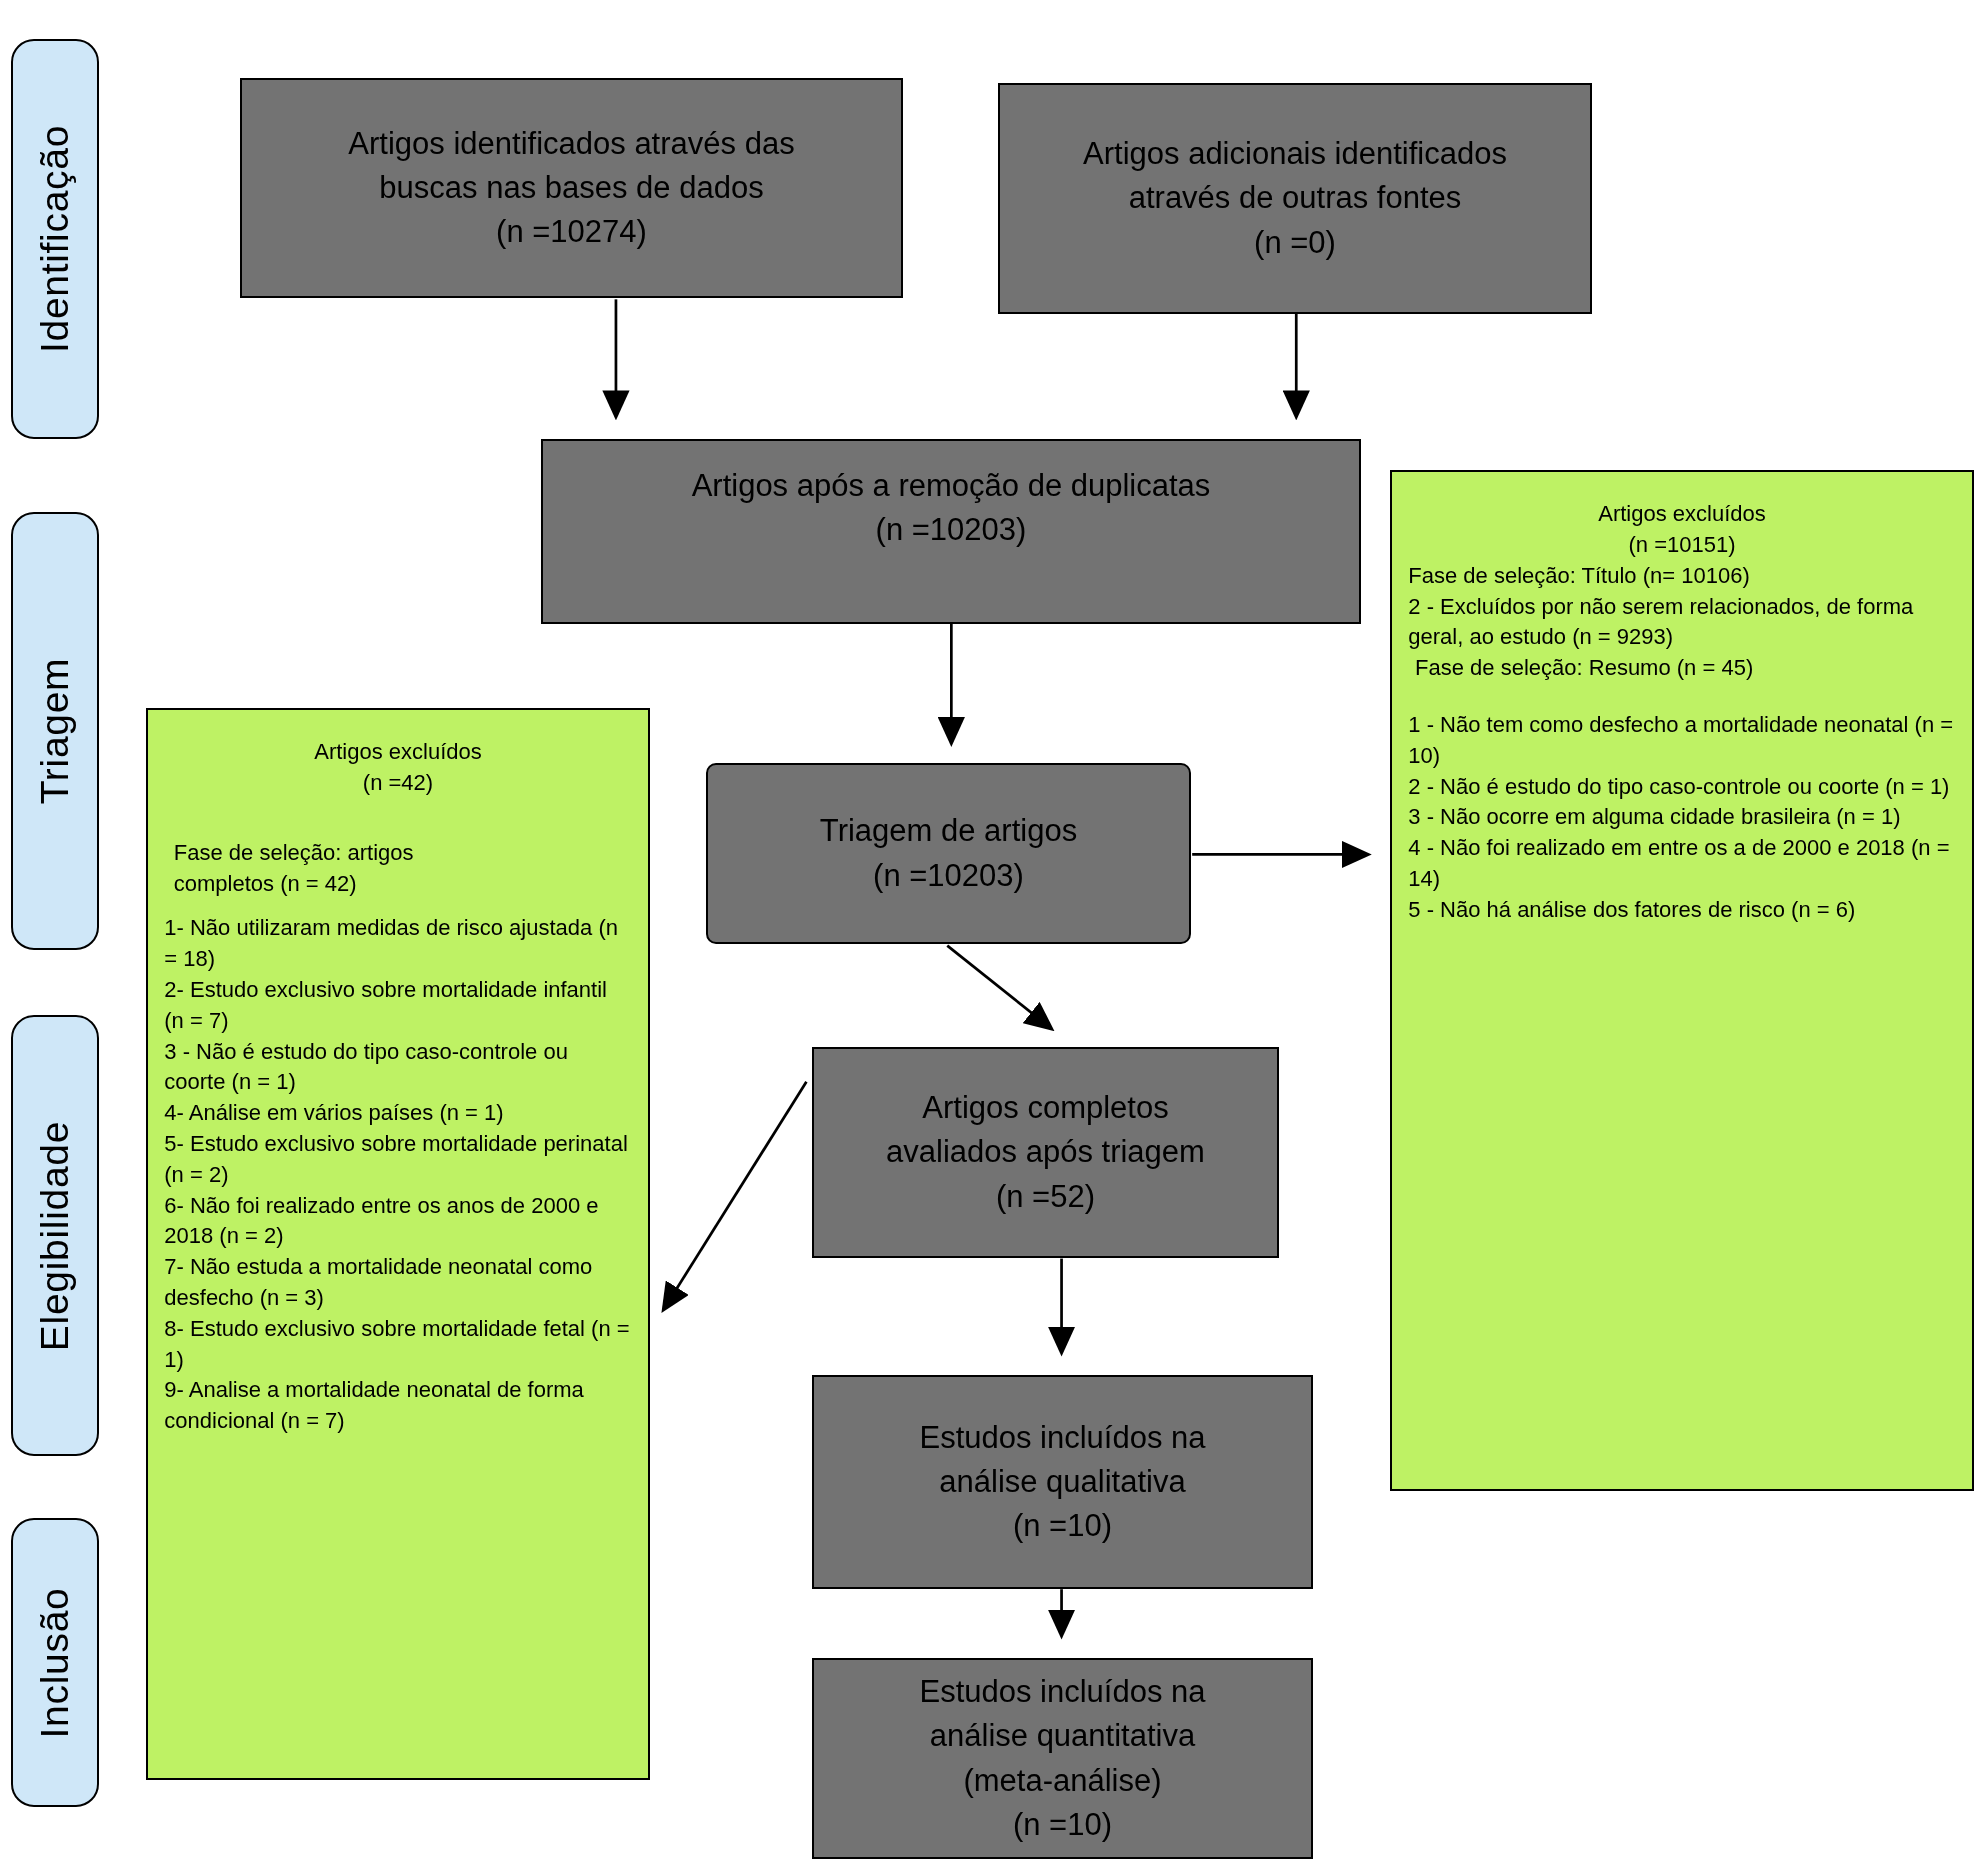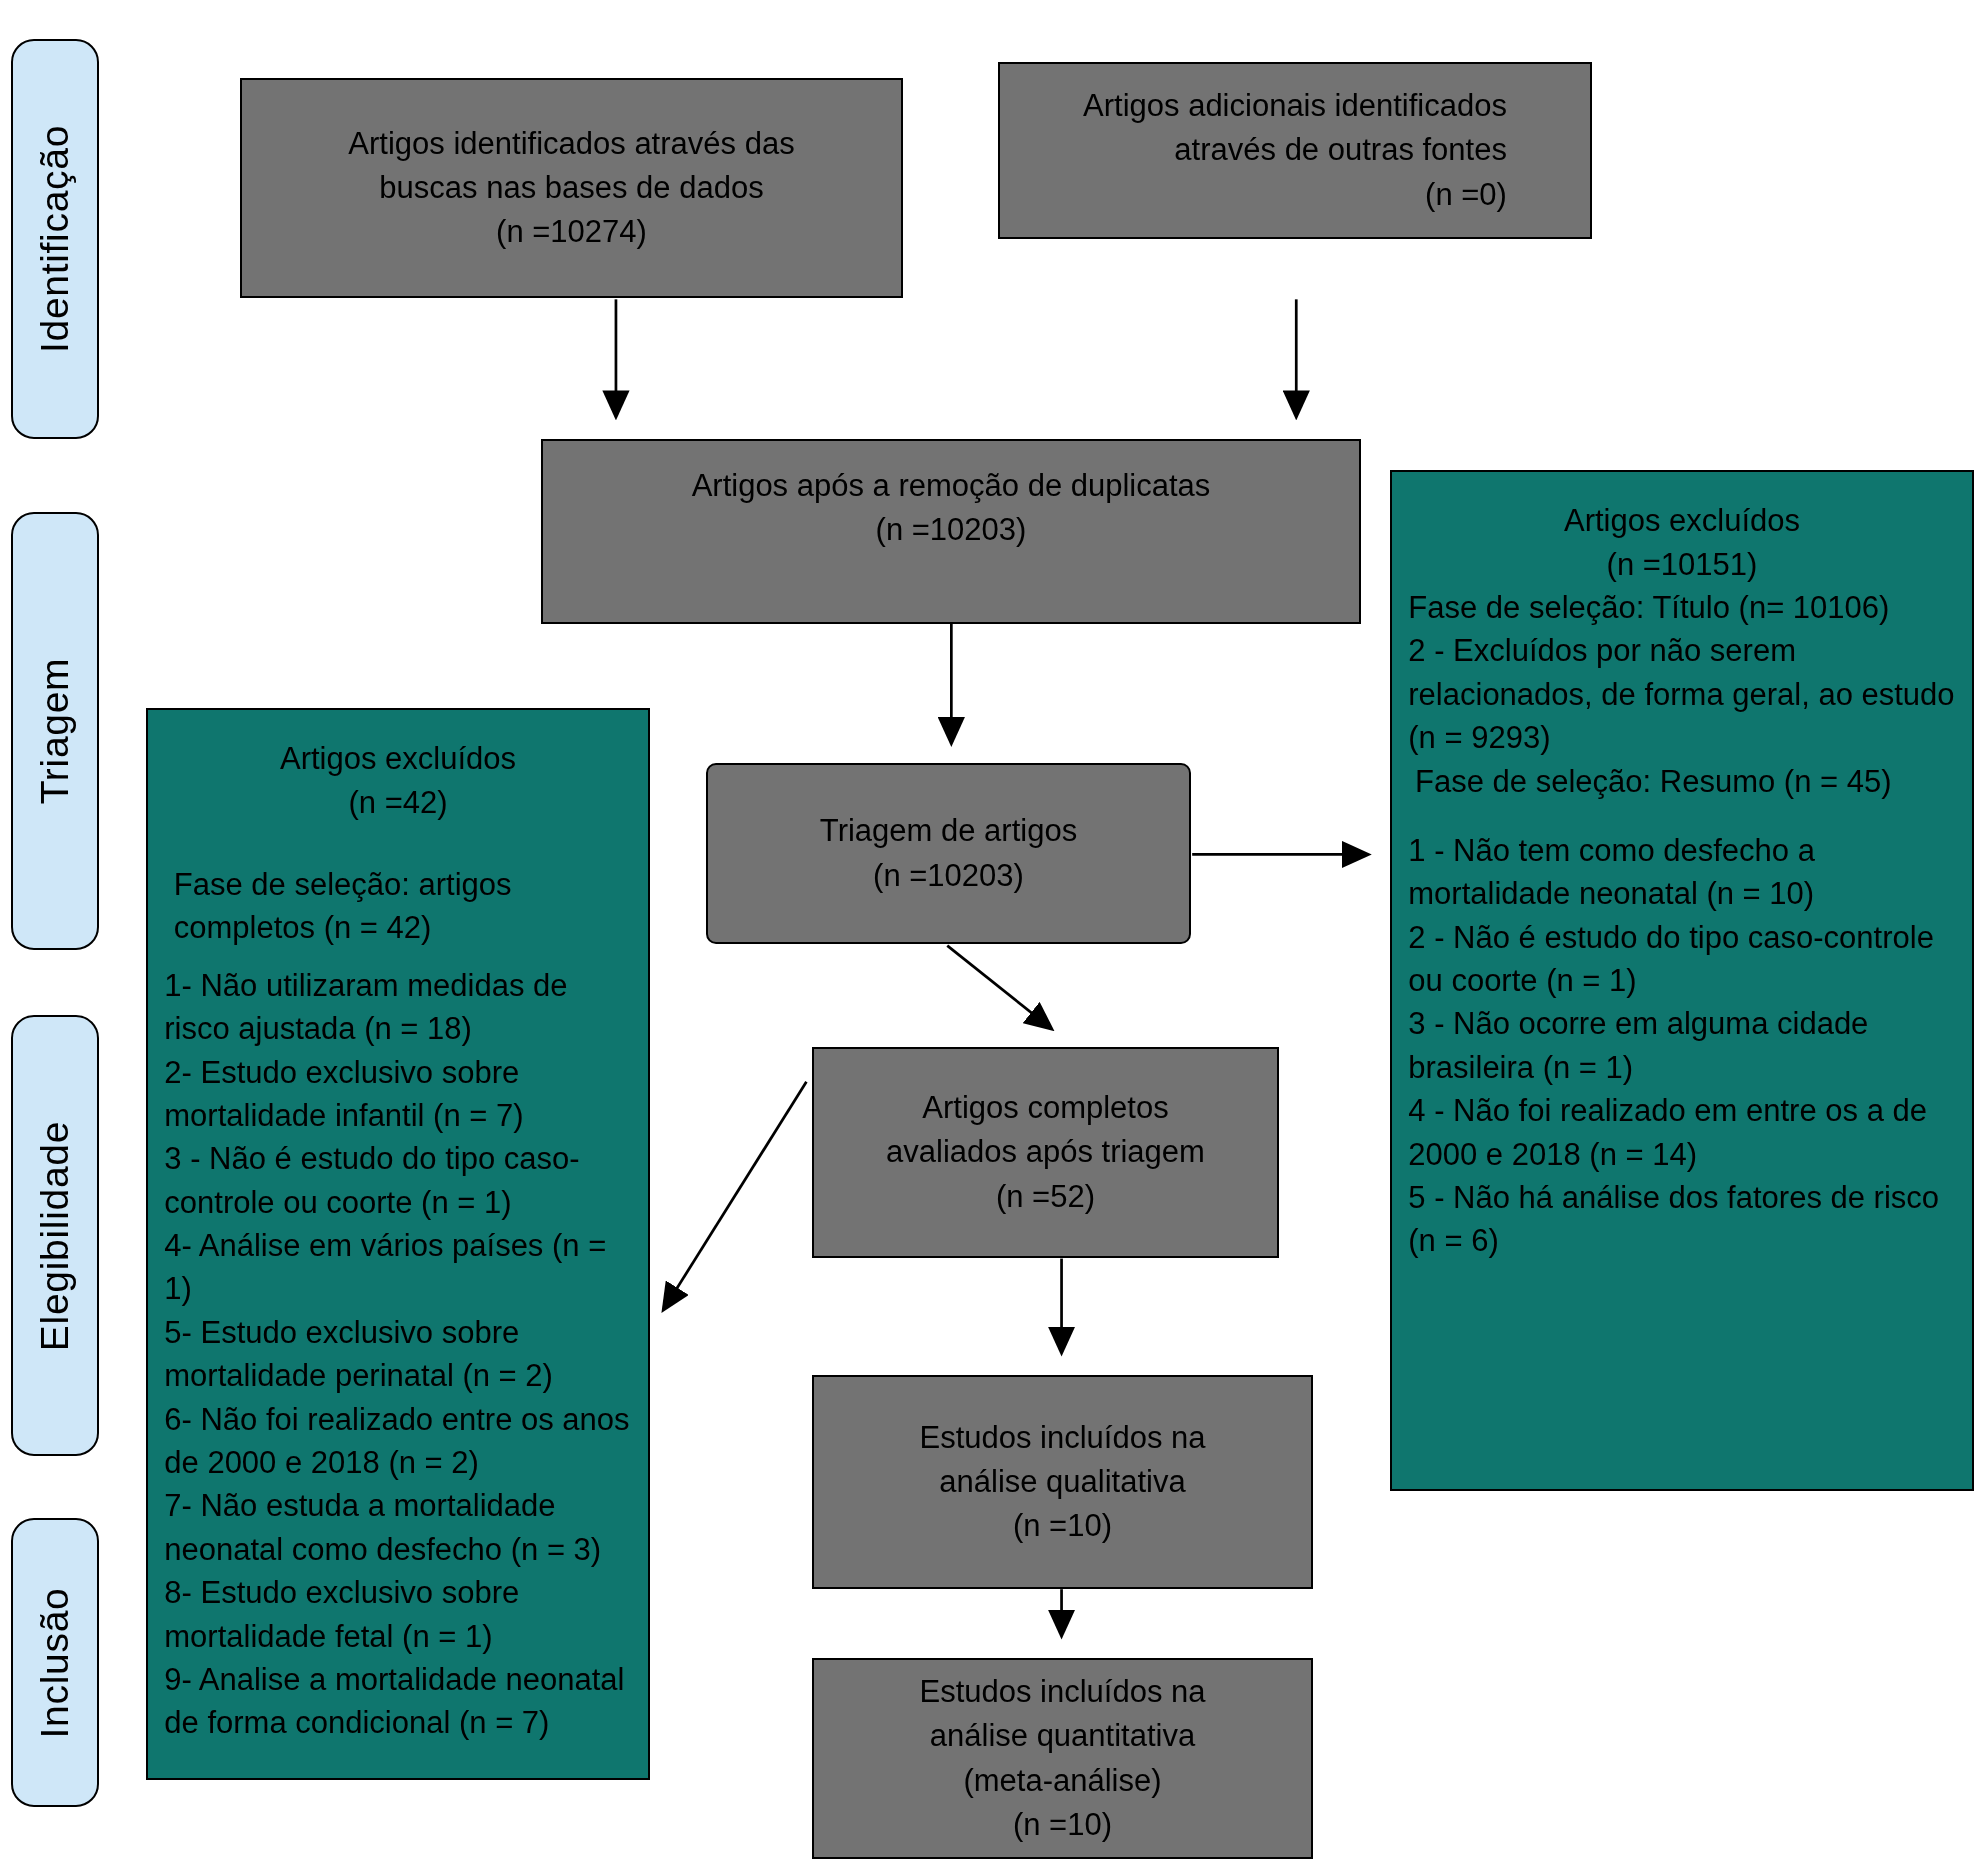--- a/index.html
+++ b/index.html
@@ -13,22 +13,22 @@
   .node{
     position:absolute;box-sizing:border-box;background:#737373;
     border:2.7px solid #000;
     display:flex;align-items:center;justify-content:center;
     text-align:center;font-size:31px;line-height:1.42;white-space:pre-line;
     z-index:2;
   }
   .node.toptext{align-items:flex-start;padding-top:23px;}
   
   .bigbox{
-    position:absolute;box-sizing:border-box;background:#0f766e;
-    border:2.7px solid #000;font-size:31px;line-height:1.4;z-index:2;
+    position:absolute;box-sizing:border-box;background:#bef264;
+    border:2.7px solid #000;font-size:22px;line-height:1.4;z-index:2;
     padding:20.4px 16.3px;text-align:left;
   }
   .bigbox .heading{text-align:center;white-space:pre-line;margin:6.8px 0 0 0;}
   .bigbox .phase{white-space:pre-line;margin-top:39px;padding-left:9.5px;}
   .bigbox .items{white-space:pre-line;margin-top:14px;}
   .bigbox .para{white-space:pre-line;}
   .bigbox .group{margin-top:26px;}
   .bigbox .group div{white-space:pre-line;}
   
   .rail{
@@ -74,21 +74,21 @@
   <div class="rail" style="top:1518px;height:289px;">
     <span>Inclusão</span>
   </div>
 
   <div class="node" style="left:240px;top:78px;width:663px;height:220px;">
     <span>Artigos identificados através das
 buscas nas bases de dados
 (n =10274)</span>
   </div>
 
-  <div class="node" style="left:998px;top:62px;width:594px;height:177px;text-align:right;">
+  <div class="node" style="left:998px;top:83px;width:594px;height:231px;">
     <span>Artigos adicionais identificados
 através de outras fontes
 (n =0)</span>
   </div>
 
   <div class="node toptext" style="left:541px;top:439px;width:820px;height:185px;">
     <span>Artigos após a remoção de duplicatas
 (n =10203)</span>
   </div>
 

